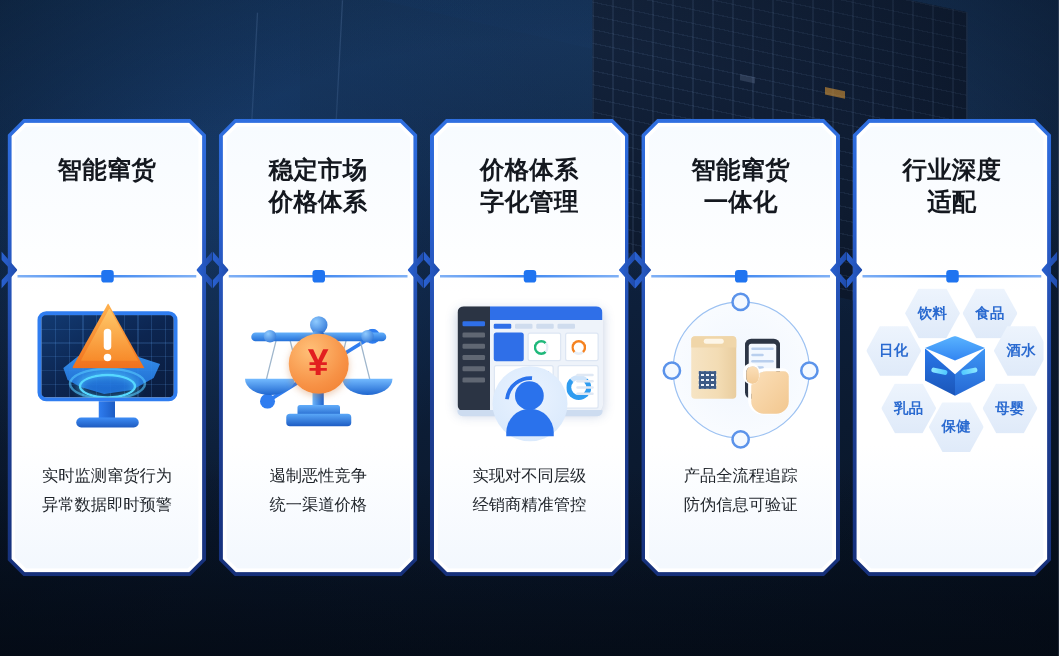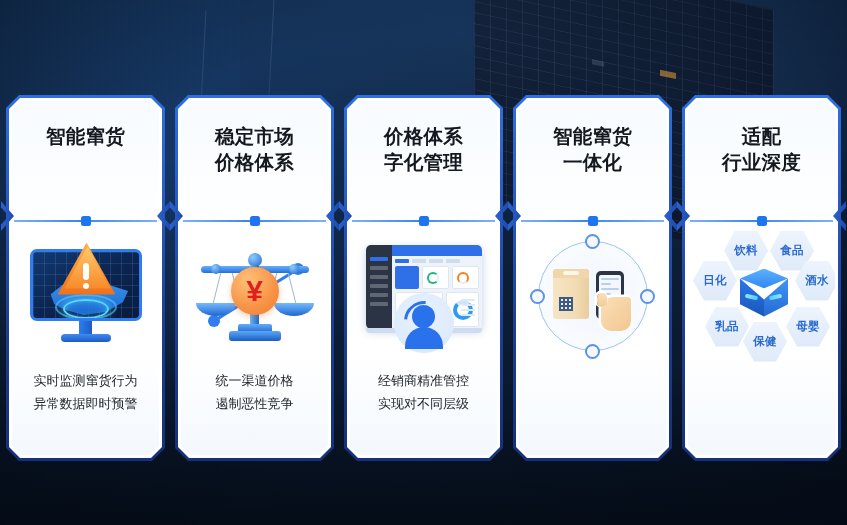--- a/index.html
+++ b/index.html
@@ -615,22 +615,22 @@
             <div class="sc-knob"></div>
             <div class="sc-post"></div>
             <div class="sc-pan sc-pan-l"></div>
             <div class="sc-pan sc-pan-r"></div>
             <div class="sc-foot2"></div>
             <div class="sc-foot"></div>
             <div class="coin">¥</div>
           </div>
         </div>
         <div class="card-desc">
+          <div>遏制恶性竞争</div>
           <div>统一渠道价格</div>
-          <div>遏制恶性竞争</div>
         </div>
       </div>
       <div class="notch notch-l"></div>
       <div class="notch notch-r"></div>
     </div>
 
     <div class="card-wrap">
       <div class="card-outer"></div>
       <div class="card-inner"></div>
       <div class="card-face">
@@ -694,22 +694,22 @@
             </div>
             <div class="dash-foot"></div>
             <div class="avatar-badge">
               <div class="av-arc"></div>
               <div class="av-head"></div>
               <div class="av-body"></div>
             </div>
           </div>
         </div>
         <div class="card-desc">
+          <div>实现对不同层级</div>
           <div>经销商精准管控</div>
-          <div>实现对不同层级</div>
         </div>
       </div>
       <div class="notch notch-l"></div>
       <div class="notch notch-r"></div>
     </div>
 
     <div class="card-wrap">
       <div class="card-outer"></div>
       <div class="card-inner"></div>
       <div class="card-face">
@@ -738,32 +738,36 @@
                 <div class="ph-ln s"></div>
                 <div class="ph-ln"></div>
                 <div class="ph-ln s"></div>
                 <div class="ph-ln"></div>
               </div>
             </div>
             <div class="hand"></div>
             <div class="hand-finger"></div>
           </div>
         </div>
+        <div class="card-desc">
+          <div>产品全流程追踪</div>
+          <div>防伪信息可验证</div>
+        </div>
       </div>
       <div class="notch notch-l"></div>
       <div class="notch notch-r"></div>
     </div>
 
     <div class="card-wrap">
       <div class="card-outer"></div>
       <div class="card-inner"></div>
       <div class="card-face">
         <div class="card-title">
+          <div>行业深度</div>
           <div>适配</div>
-          <div>行业深度</div>
         </div>
         <div class="divider-row">
           <div class="divider-line"></div>
           <div class="divider-dot"></div>
         </div>
         <div class="illus">
           <div class="hexwrap">
             <div class="hex hex-yl">饮料</div>
             <div class="hex hex-sp">食品</div>
             <div class="hex hex-rh">日化</div>

